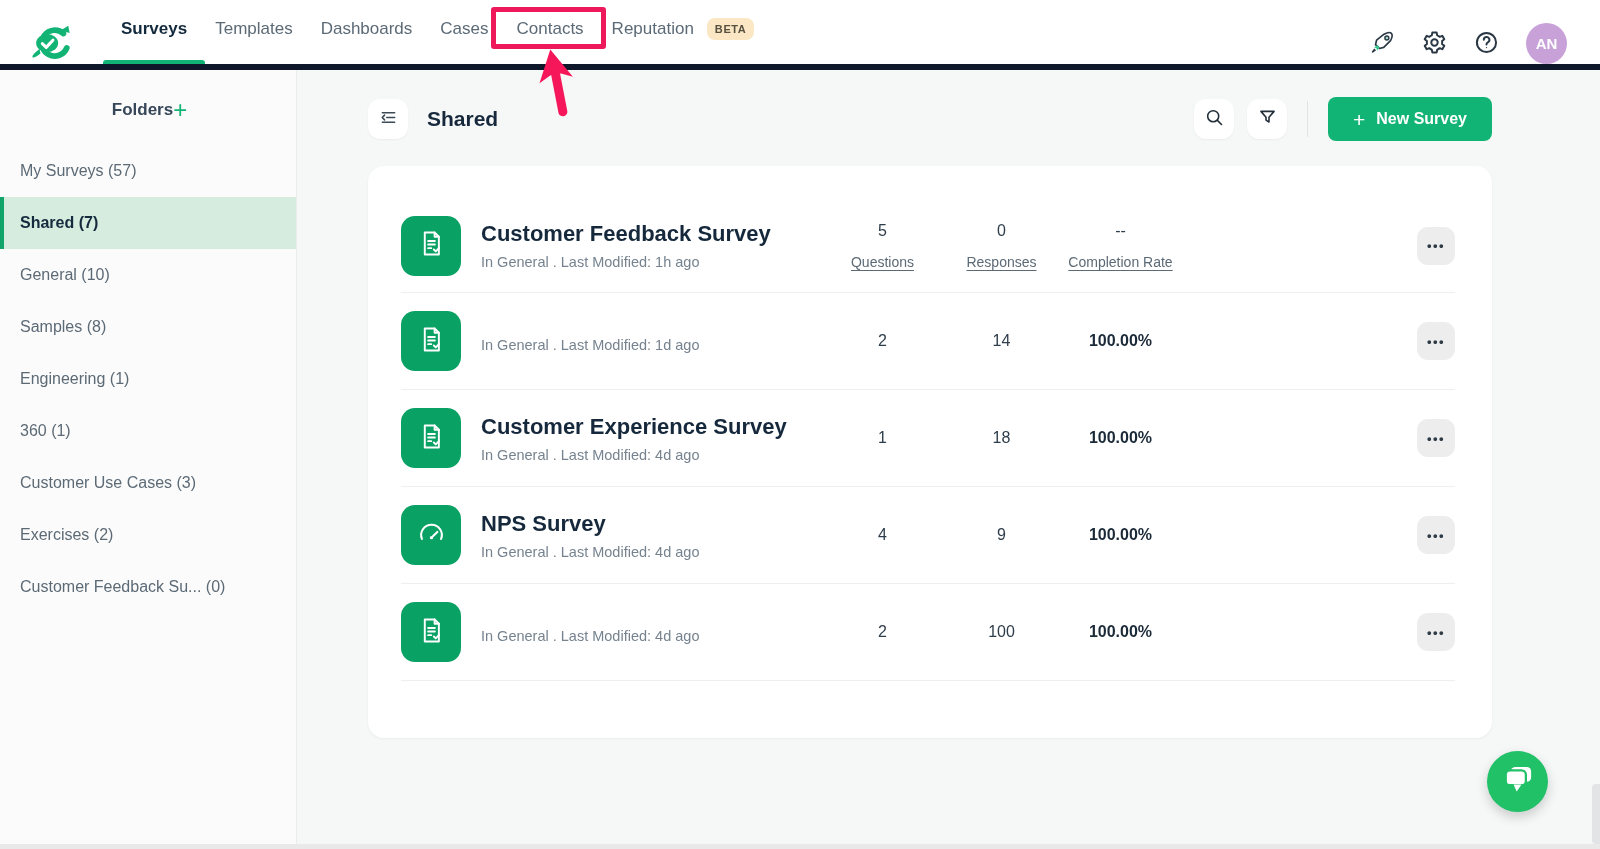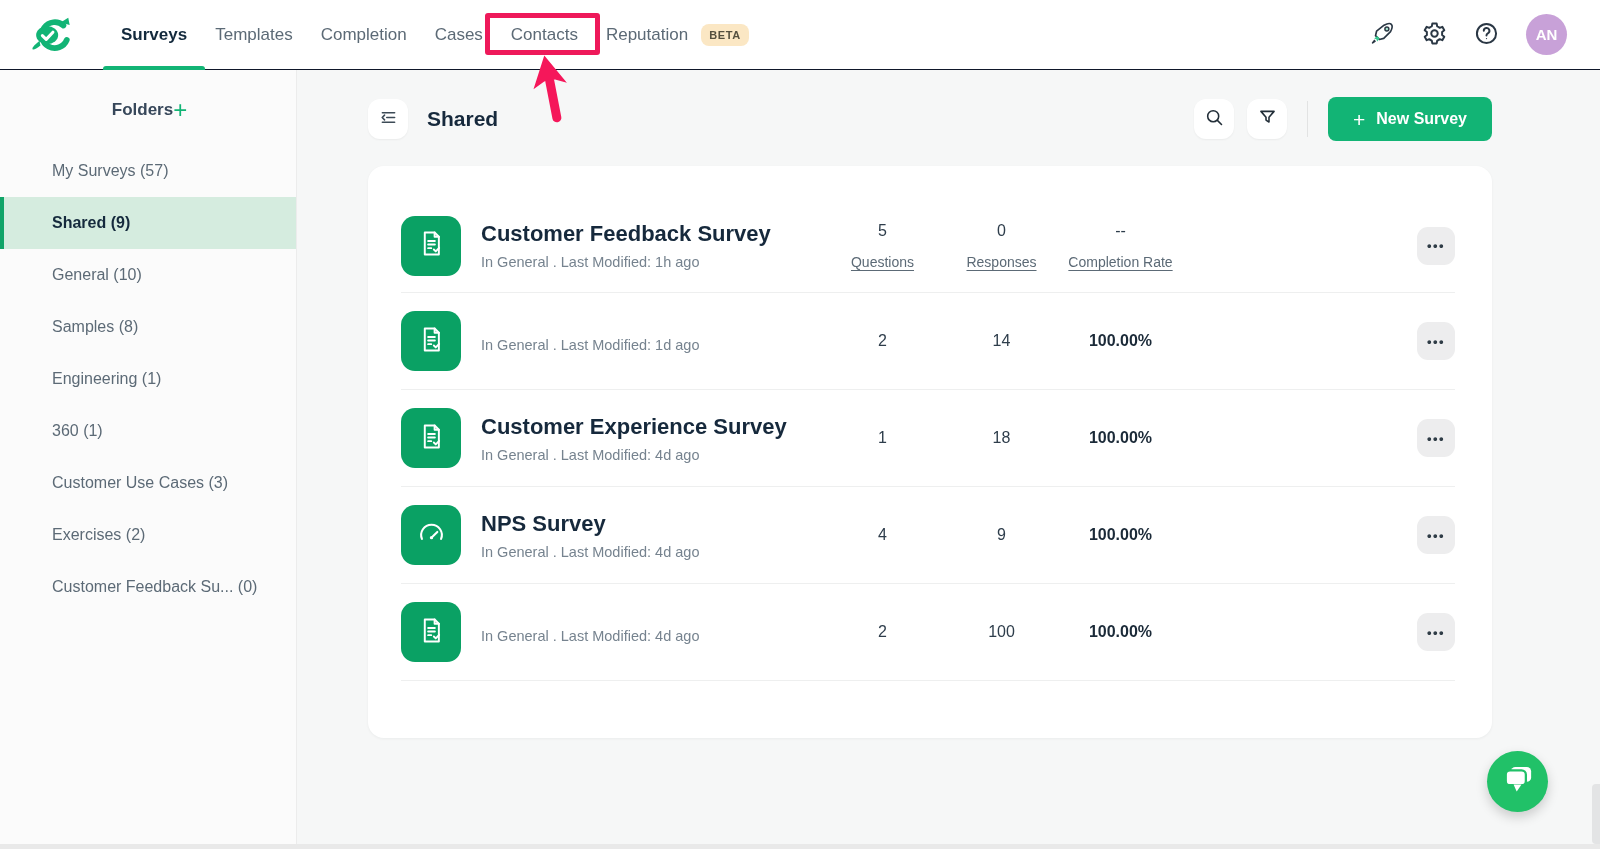--- a/index.html
+++ b/index.html
@@ -6,21 +6,21 @@
   html,body { margin:0; padding:0; }
   body {
     width:1600px; height:849px; overflow:hidden; position:relative;
     background:#f6f7f7; color:#16293c;
     font-family:"Liberation Sans", sans-serif;
   }
 
   
   .topbar {
     position:absolute; top:0; left:0; right:0; height:70px; background:#fff;
-    border-bottom:1px solid #0f172a; display:flex; align-items:center;
+    border-bottom:6px solid #0f172a; display:flex; align-items:flex-end;
     padding:0 33px 0 28px; z-index:30;
   }
   .logo { width:46px; height:42px; margin-right:47px; flex:none; cursor:pointer; }
   .nav { display:flex; align-items:stretch; gap:28px; height:70px; }
   .nav-item {
     position:relative; display:flex; align-items:center; font-size:17px;
     color:#5c6a76; cursor:pointer; white-space:nowrap;
   }
   .nav-item.active { color:#13293c; font-weight:700; }
   .nav-item.active::after {
@@ -53,21 +53,21 @@
     position:absolute; top:70px; left:0; bottom:5px; width:297px;
     background:#fbfbfb; border-right:1px solid #ececec; padding-top:28px; z-index:10;
   }
   .folders-head {
     display:flex; align-items:center; justify-content:center;
     padding:0 33px 0 36px; margin-bottom:23px;
     font-size:17px; font-weight:700; color:#37475a;
   }
   .folder-add { background:none; border:none; color:#12b475; font-size:24px; font-weight:400; line-height:1; cursor:pointer; padding:0; }
   .side-item {
-    height:52px; display:flex; align-items:center; padding-left:52px;
+    height:52px; display:flex; align-items:center; padding-left:20px;
     font-size:16px; color:#5c6a76; cursor:pointer; position:relative; white-space:nowrap;
   }
   .side-item.active { background:#d5ecdf; color:#152a3d; font-weight:700; }
   .side-item.active::before {
     content:""; position:absolute; left:0; top:0; bottom:0; width:4px; background:#10a468;
   }
 
   
   .main { position:absolute; left:297px; top:70px; right:0; bottom:5px; z-index:5; }
   .main-header { display:flex; align-items:center; margin:27px 108px 0 71px; height:44px; }
@@ -145,21 +145,21 @@
   </div>
 
   <nav class="nav">
     <div class="nav-item active">
       <span>Surveys</span>
     </div>
     <div class="nav-item">
       <span>Templates</span>
     </div>
     <div class="nav-item">
-      <span>Completion</span>
+      <span>Dashboards</span>
     </div>
     <div class="nav-item">
       <span>Cases</span>
     </div>
     <div class="nav-item">
       <span>Contacts</span>
       <span class="annot-box"></span>
       <svg class="annot-arrow" viewBox="0 0 56 70">
         <g transform="rotate(-11 28 30)" fill="#f5175a">
           <rect x="24" y="22" width="9" height="46" rx="4.5"></rect>
@@ -209,21 +209,21 @@
 
 <aside class="sidebar">
   <div class="folders-head">
     <span>Folders</span>
     <button class="folder-add">+</button>
   </div>
   <div class="side-item">
     <span>My Surveys (57)</span>
   </div>
   <div class="side-item active">
-    <span>Shared (9)</span>
+    <span>Shared (7)</span>
   </div>
   <div class="side-item">
     <span>General (10)</span>
   </div>
   <div class="side-item">
     <span>Samples (8)</span>
   </div>
   <div class="side-item">
     <span>Engineering (1)</span>
   </div>

